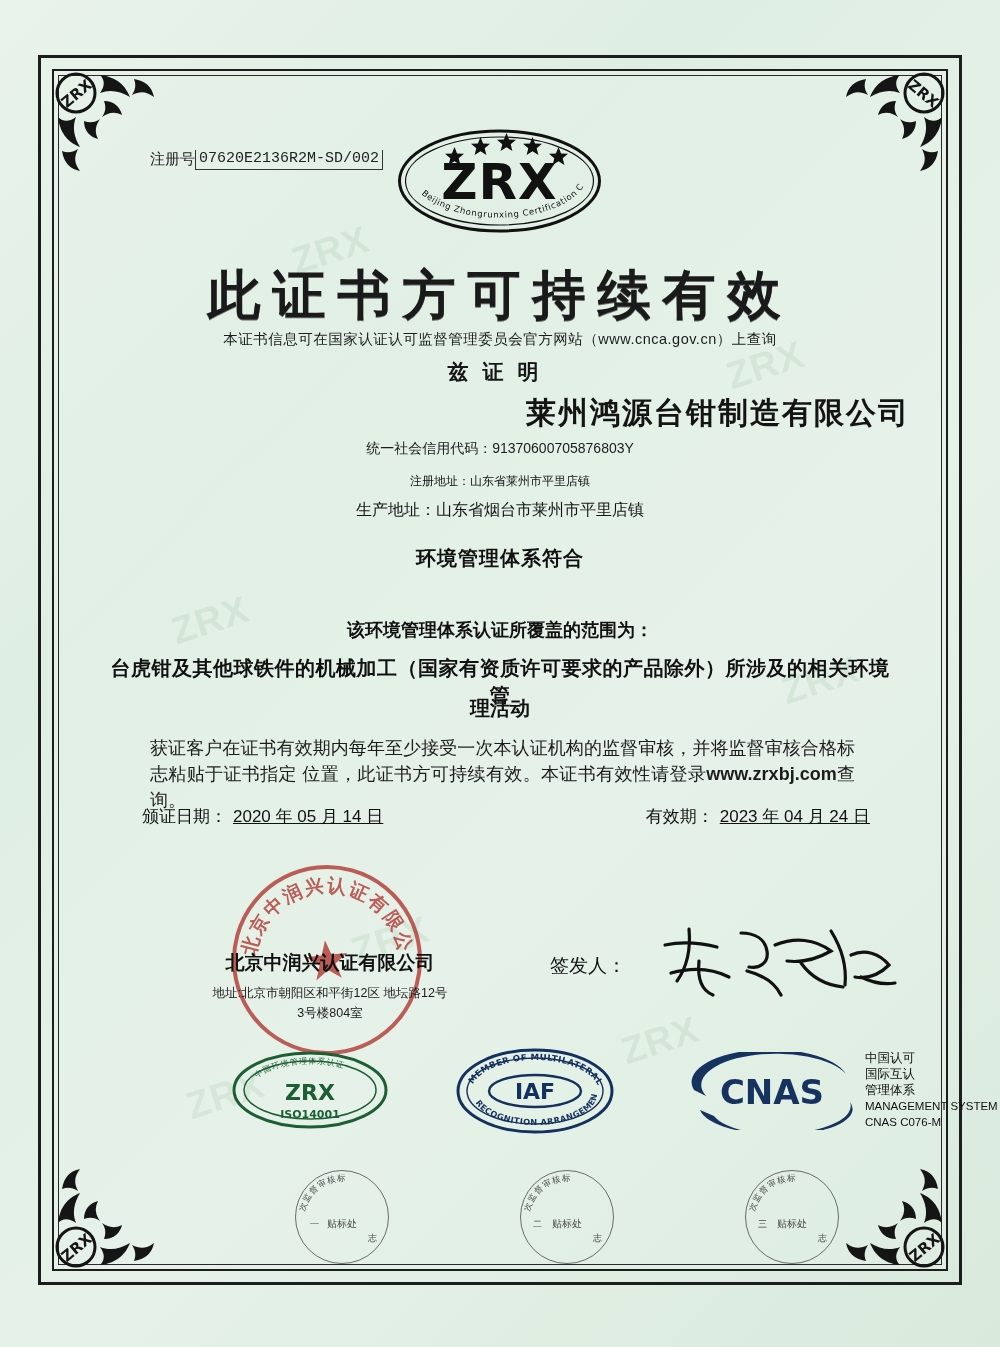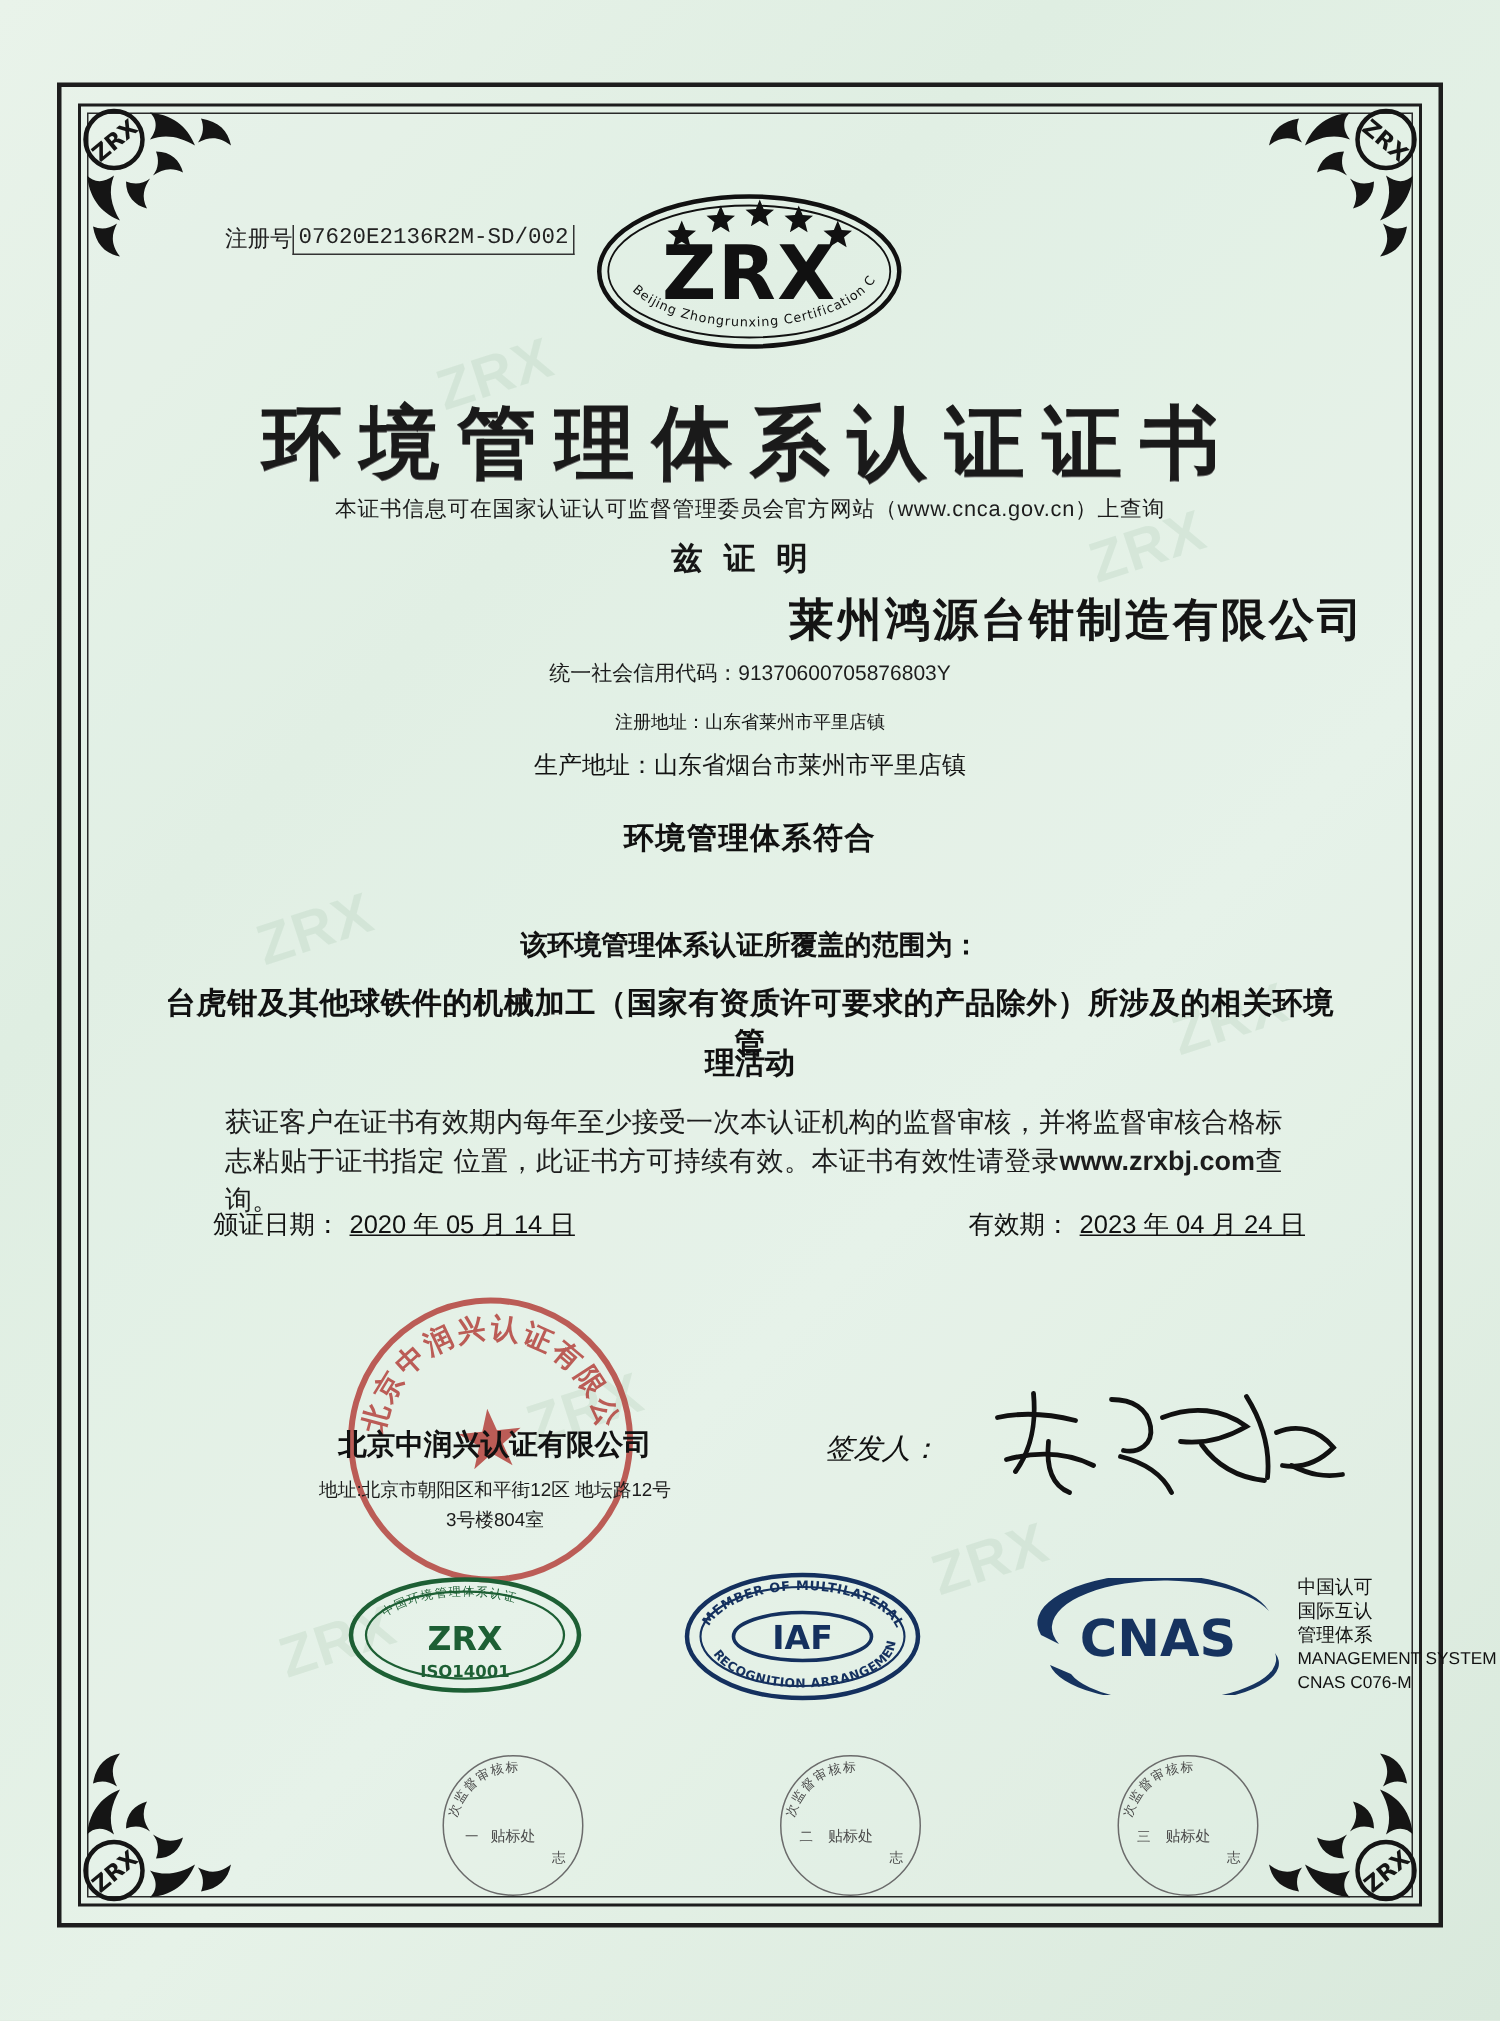--- a/index.html
+++ b/index.html
@@ -149,21 +149,21 @@
 
   .issuer{
     position:absolute;left:95px;top:855px;width:290px;text-align:center;
     font-size:19px;font-weight:bold;color:#111;
   }
   .issuer-addr{
     position:absolute;left:85px;top:888px;width:310px;text-align:center;
     font-size:12.5px;color:#1b1b1b;line-height:20px;
   }
   .signer-label{
-    position:absolute;left:460px;top:858px;font-size:19px;color:#111;font-style:italic;
+    position:absolute;left:460px;top:858px;font-size:19px;color:#111;
   }
   .signature{
     position:absolute;left:565px;top:820px;width:250px;height:95px;
   }
   .signature svg{width:100%;height:100%;}
 
   
   .accred{
     position:absolute;left:60px;right:30px;top:955px;height:100px;
   }
@@ -299,21 +299,21 @@
           <path d="M44 30 l2.6 6.4 6.9 .4 -5.3 4.4 1.7 6.7 -5.9 -3.7 -5.9 3.7 1.7 -6.7 -5.3 -4.4 6.9 -.4 Z" transform="translate(122,-6)"></path>
         </g>
         <text x="107" y="76" text-anchor="middle" font-family="DejaVu Sans" font-size="50" font-weight="bold" fill="#111" letter-spacing="1">ZRX</text>
         <path id="arcpath" d="M 22 62 A 88 44 0 0 0 192 62" fill="none"></path>
         <text font-size="8.5" font-family="DejaVu Sans" fill="#111" letter-spacing="0.6">
           <textPath href="#arcpath" startOffset="6%">Beijing Zhongrunxing Certification Co.,Ltd.</textPath>
         </text>
       </svg>
     </div>
 
-    <div class="title">环境管理体系认证证书</div>
+    <div class="title">此证书方可持续有效</div>
     <div class="subtitle">本证书信息可在国家认证认可监督管理委员会官方网站（www.cnca.gov.cn）上查询</div>
     <div class="zizheng">兹证明</div>
     <div class="company">莱州鸿源台钳制造有限公司</div>
     <div class="credit">统一社会信用代码：91370600705876803Y</div>
     <div class="addr1">注册地址：山东省莱州市平里店镇</div>
     <div class="addr2">生产地址：山东省烟台市莱州市平里店镇</div>
 
     <div class="conform">环境管理体系符合</div>
     <div class="scope-lead">该环境管理体系认证所覆盖的范围为：</div>
     <div class="scope-1">台虎钳及其他球铁件的机械加工（国家有资质许可要求的产品除外）所涉及的相关环境管</div>

